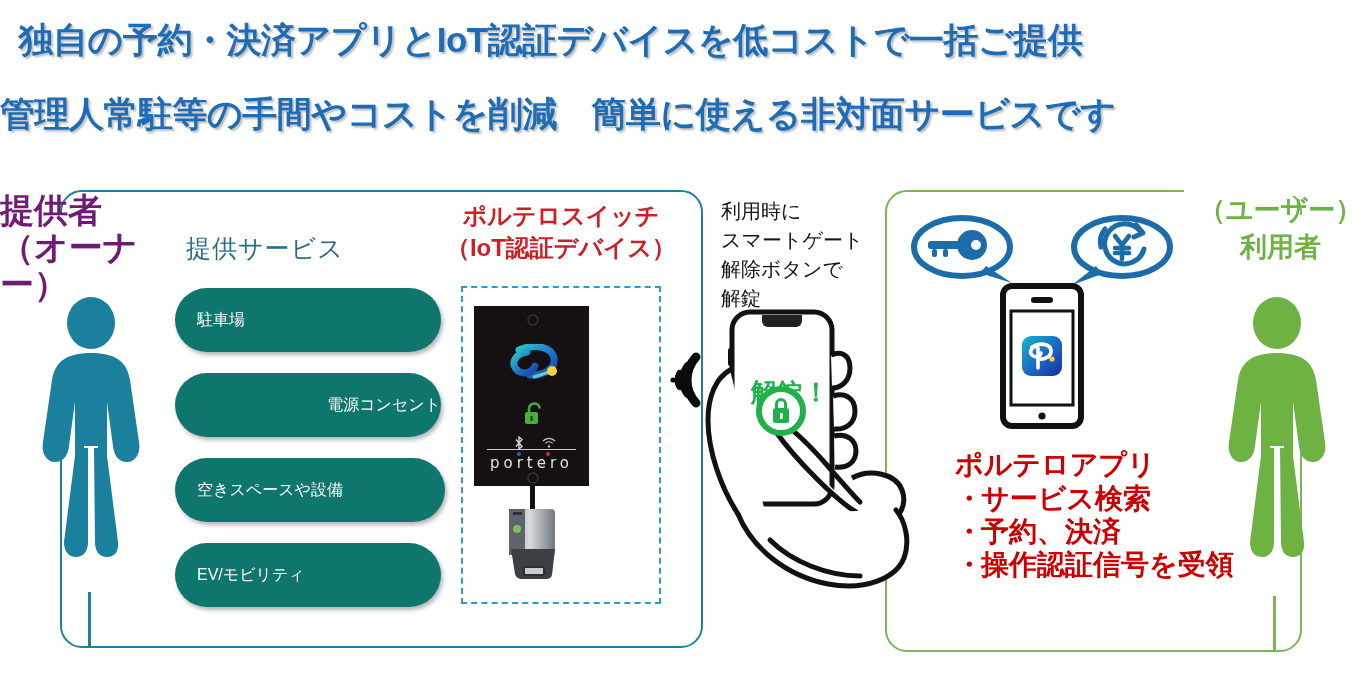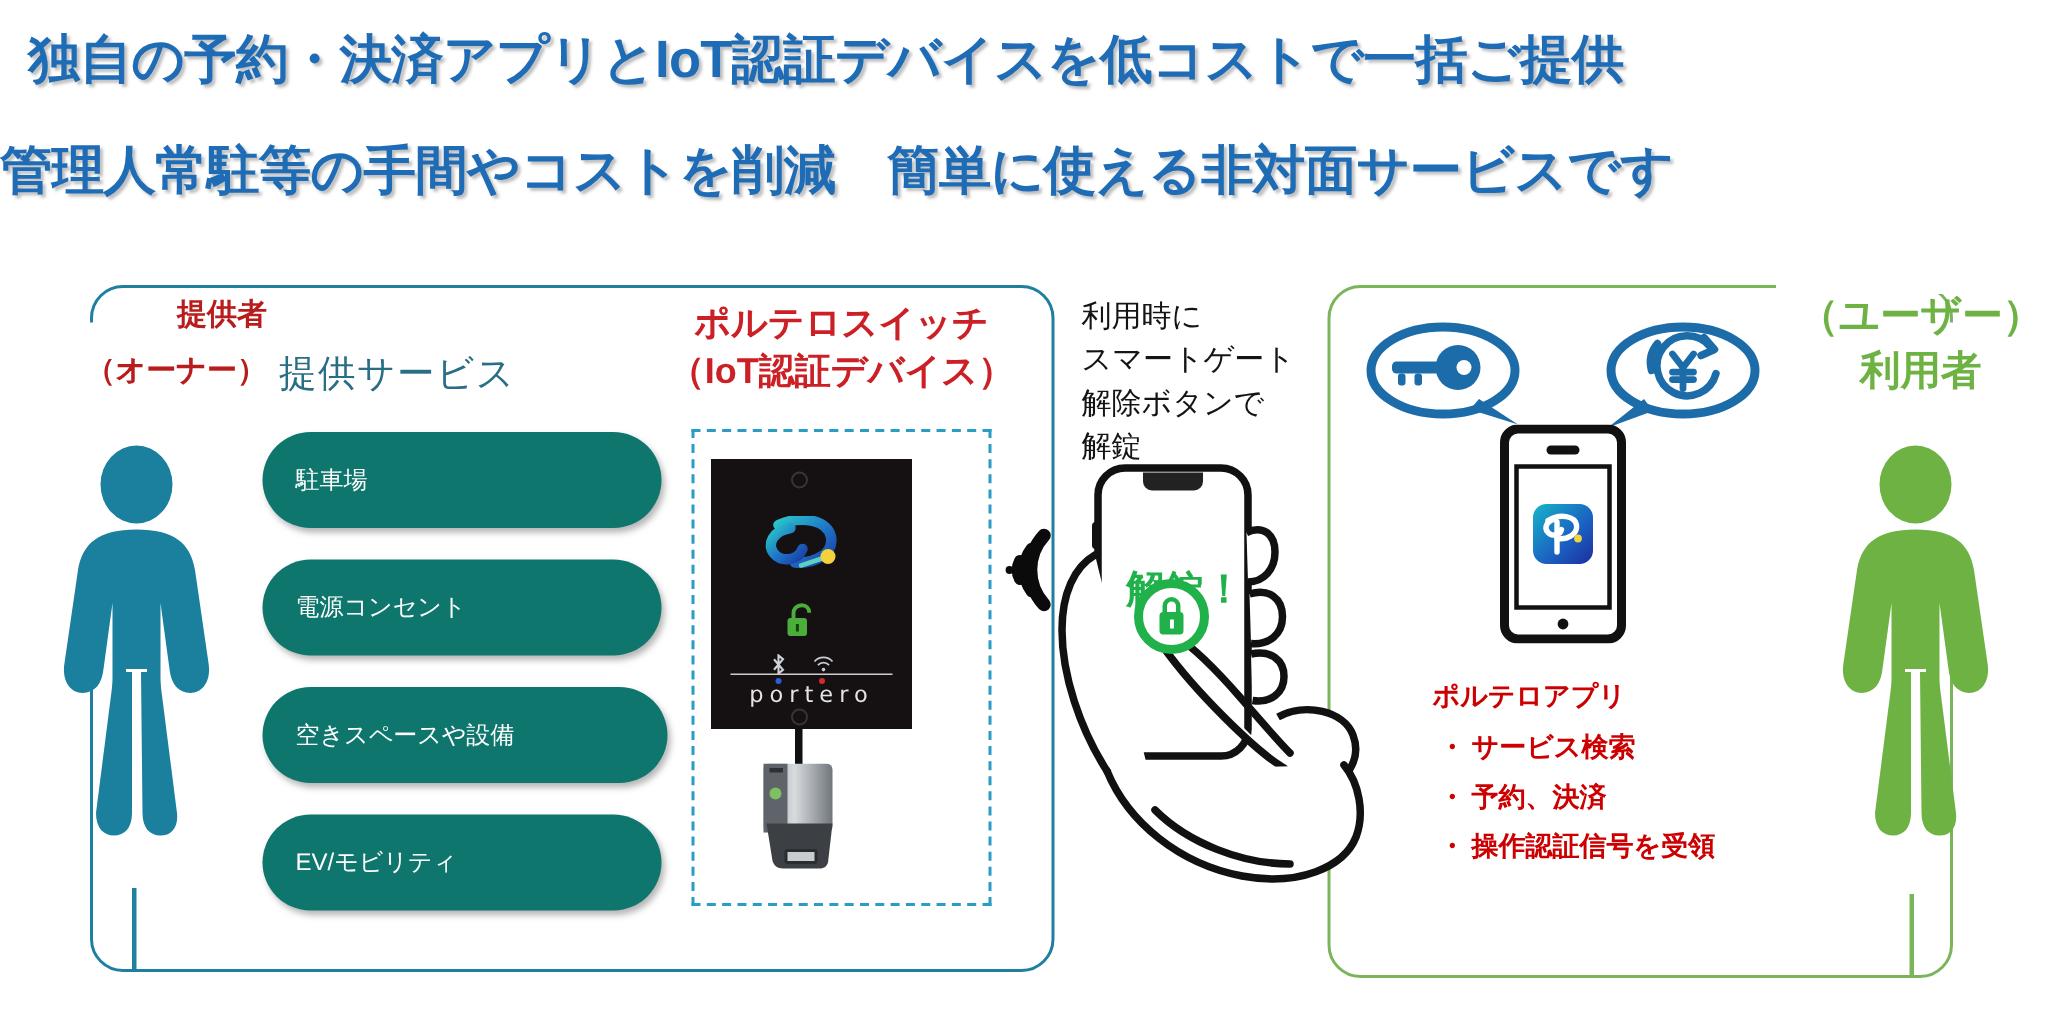--- a/index.html
+++ b/index.html
@@ -25,53 +25,53 @@
   
   .notch{position:absolute;background:#ffffff;}
 
   .dashed-box{
     position:absolute;left:461px;top:286px;width:200px;height:318px;
     border:2.5px dashed #2B9CC4;box-sizing:border-box;background:transparent;
   }
 
   
   .owner-label{
-    position:absolute;left:0px;top:192px;width:178px;text-align:right;
-    color:#b91c1c;font-weight:bold;font-size:20px;line-height:37px;
+    position:absolute;left:0px;top:192px;width:178px;text-align:left;
+    color:#701a75;font-weight:bold;font-size:34px;line-height:37px;
   }
   .user-label{
     position:absolute;left:1190px;top:192px;width:181px;text-align:center;
     color:#6FB244;font-weight:bold;font-size:27px;line-height:37px;
   }
 
   .svc-title{
     position:absolute;left:186px;top:232px;font-size:25px;color:#2A6E86;letter-spacing:1px;
   }
 
   
   .pill{
     position:absolute;left:175px;width:266px;height:64px;border-radius:34px;
     background:#0f766e;color:#ffffff;font-size:16px;
     display:flex;align-items:center;padding-left:22px;box-sizing:border-box;
     box-shadow:2px 3px 4px rgba(120,120,120,.55);
   }
   .pill.p1{top:288px;}
-  .pill.p2{top:373px;}
+  .pill.p2{top:373px;justify-content:flex-end;}
   .pill.p3{top:458px;width:270px;}
   .pill.p4{top:543px;}
 
   
   .dev-title{
     position:absolute;left:437px;top:200px;width:248px;text-align:center;
     color:#CC2027;font-weight:bold;font-size:24px;line-height:32px;
   }
 
   
   .portero{
-    position:absolute;left:474px;top:306px;width:134px;height:180px;
+    position:absolute;left:474px;top:306px;width:115px;height:180px;
     background:#151113;
   }
   .portero .pbrand{
     position:absolute;left:0;bottom:14px;width:100%;text-align:center;
     color:#e6e4e2;font-size:15px;letter-spacing:4px;font-family:"DejaVu Sans",sans-serif;
   }
   .portero .prule{position:absolute;left:13px;right:13px;bottom:36px;height:1px;background:#cfcdcb;}
   .portero .dot{position:absolute;width:4px;height:4px;border-radius:2px;}
   .cable{position:absolute;left:530px;top:485px;width:5px;height:26px;background:#111;}
 
@@ -97,21 +97,21 @@
     text-shadow:1.5px 1.5px 0 #ffffff;
     margin-top:28px;
   }
 
   
   .rphone{position:absolute;left:1000px;top:283px;width:84px;height:146px;}
 
   .bubbles{position:absolute;left:900px;top:205px;width:290px;height:100px;}
 
   .app-block{
-    position:absolute;left:955px;top:448px;color:#CC0000;font-weight:bold;font-size:18px;
+    position:absolute;left:955px;top:448px;color:#CC0000;font-weight:bold;font-size:28px;
     line-height:33px;
   }
   .app-block .hdr{margin-bottom:1px;}
   .app-block ul{margin:0;padding:0;list-style:none;}
   .app-block li{display:flex;align-items:flex-start;}
   .app-block li .bt{width:26px;display:inline-block;text-align:center;}
 
   .person{position:absolute;}
 </style>
 </head>

